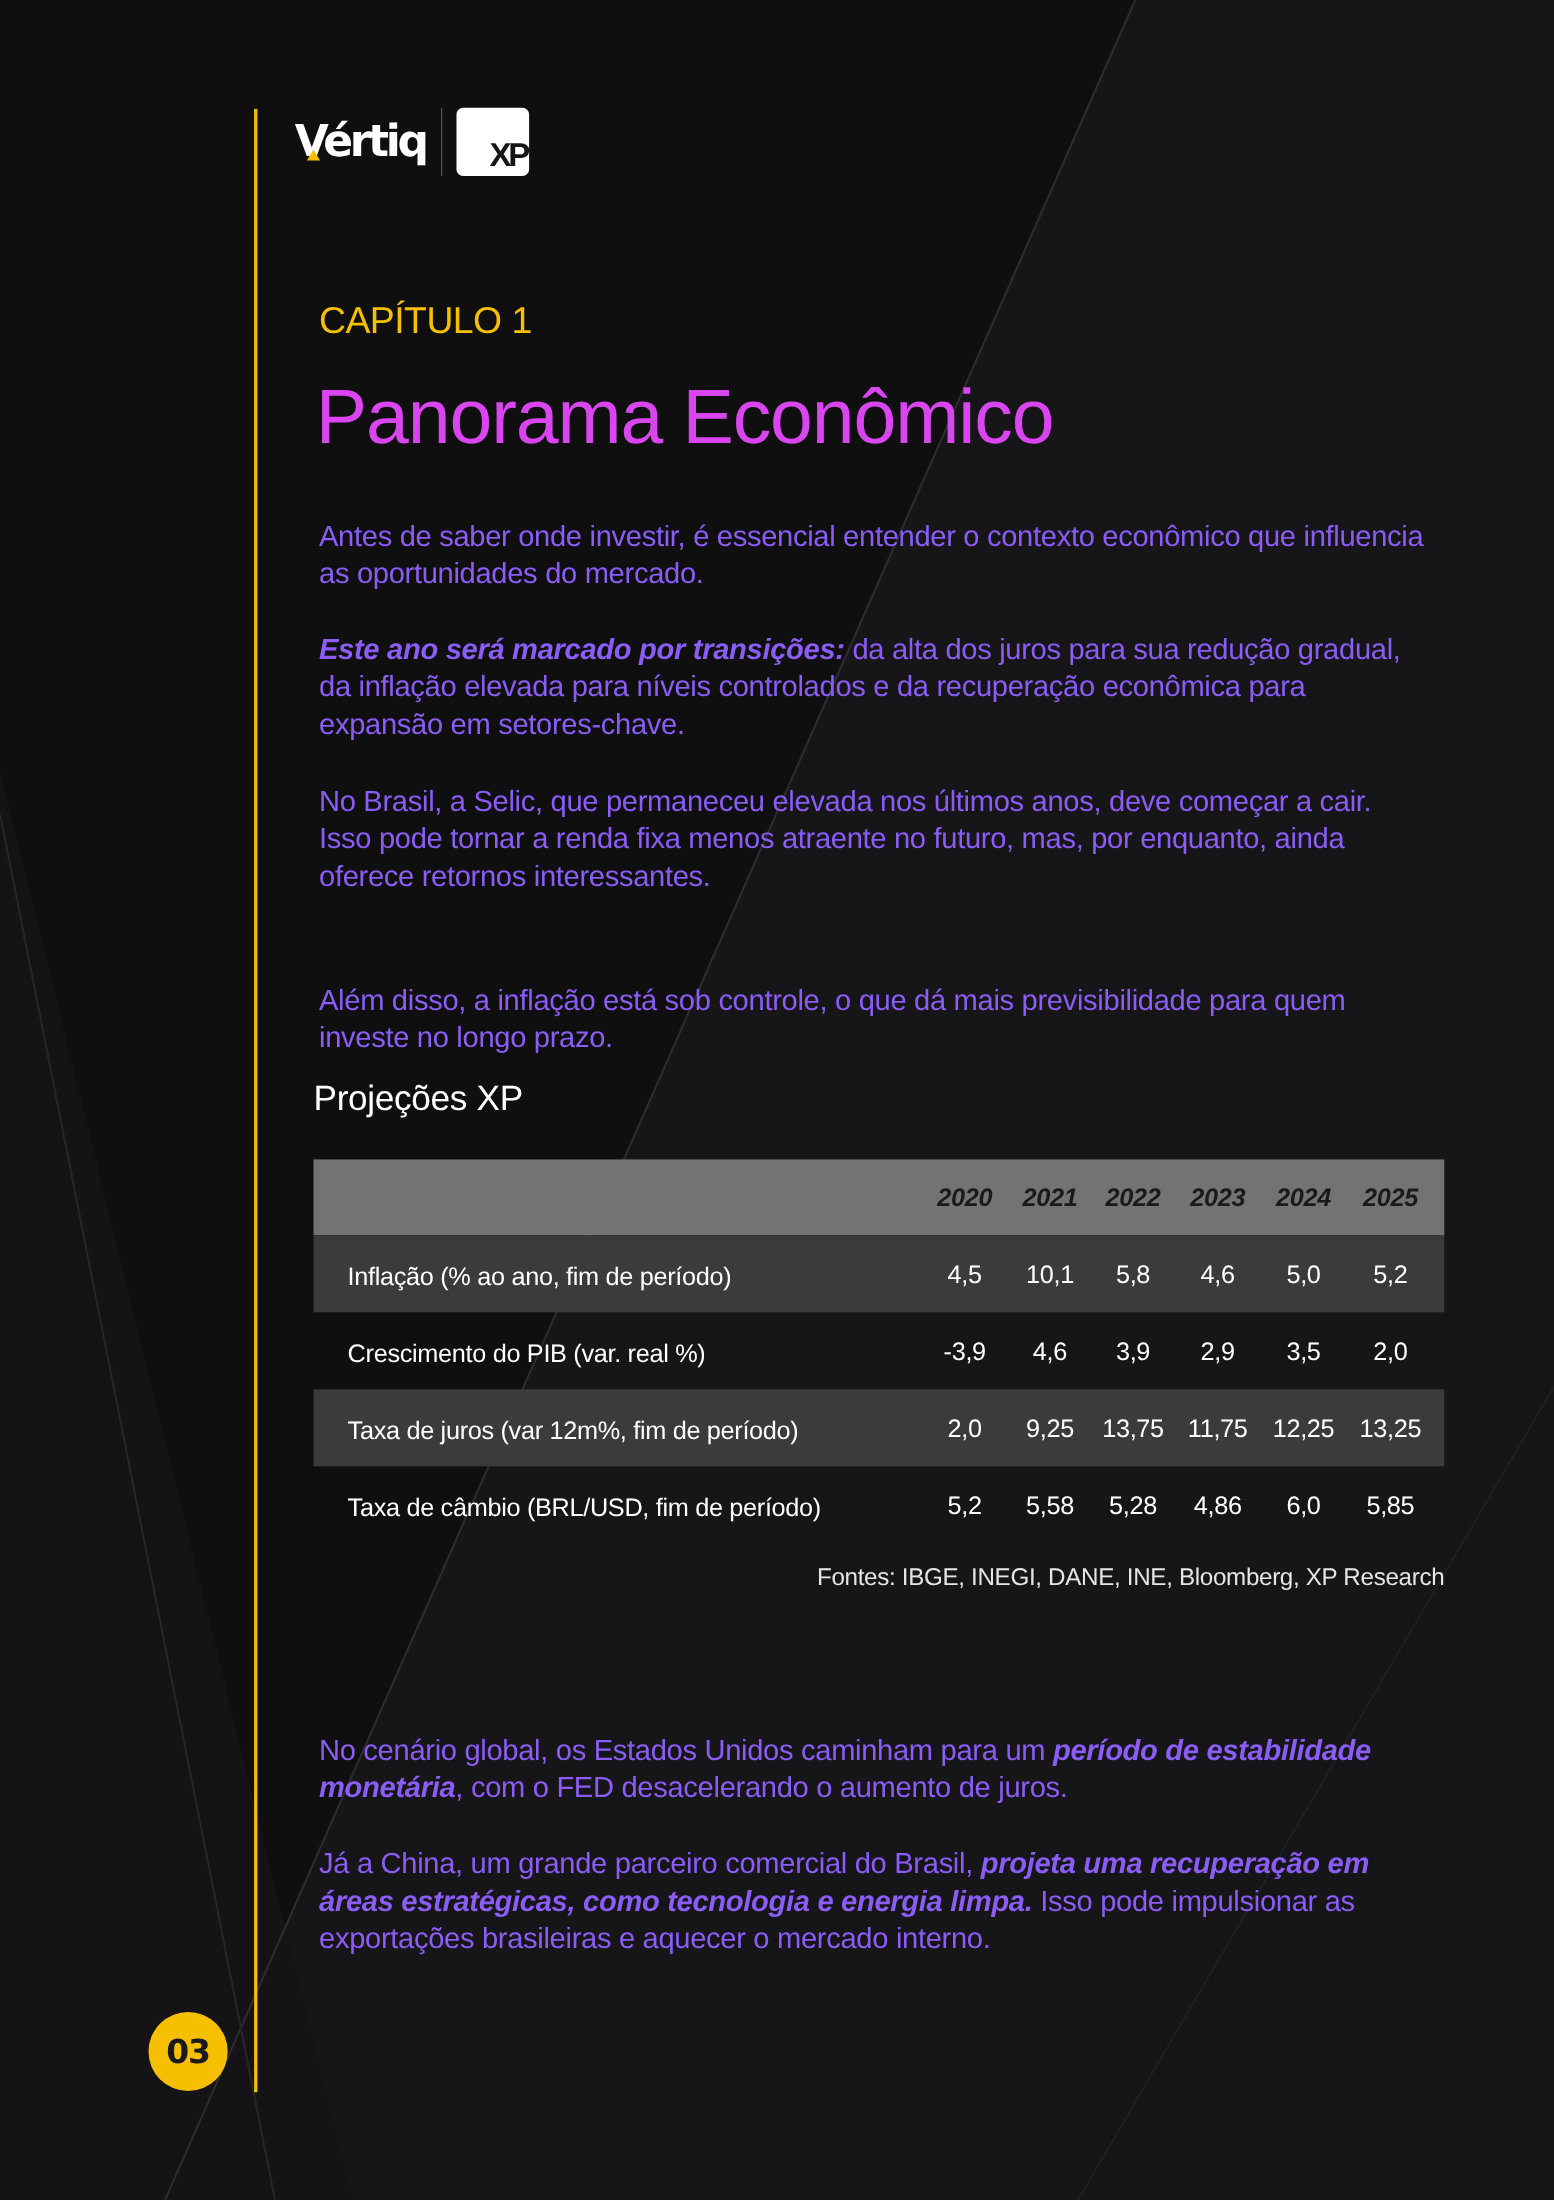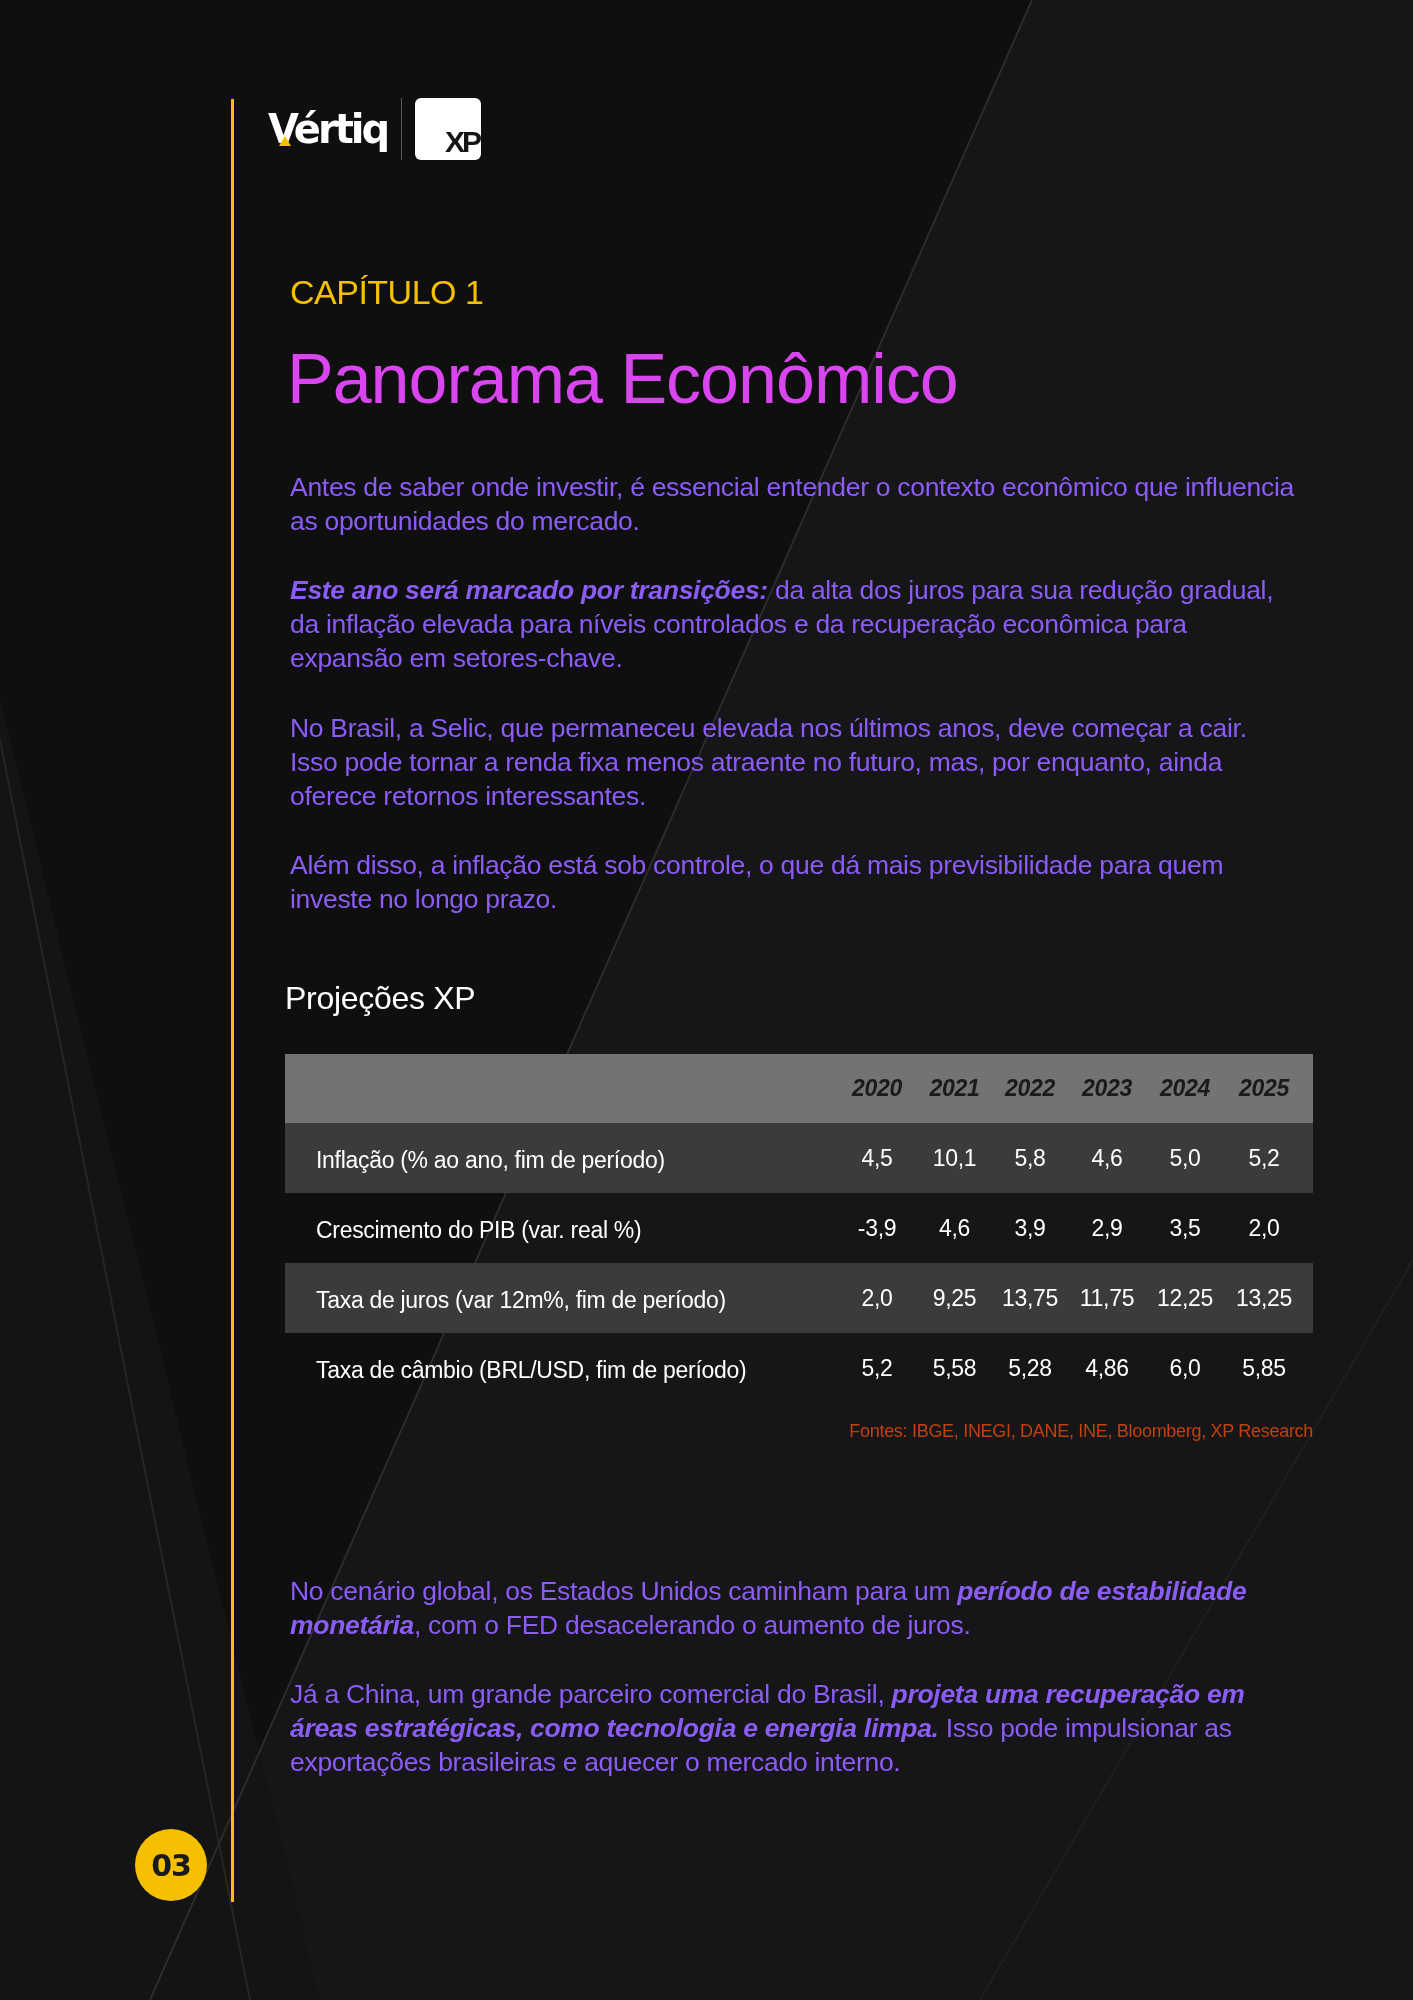--- a/index.html
+++ b/index.html
@@ -65,21 +65,21 @@
   .cell { text-align: center; font-size: 23px; color: #fff; letter-spacing: -0.3px; }
   .c0 { width: 80px; } .c1 { width: 75px; } .c2 { width: 76px; }
   .c3 { width: 78px; } .c4 { width: 78px; } .c5 { width: 80px; margin-right: 9px; }
   .thead .cell { color: #1a1a1a; font-weight: bold; font-style: italic; font-size: 23px; }
   .group-row { height: 71px; }
   .group-row .cell-label { font-weight: bold; font-style: italic; font-size: 22px; padding-top: 6px; }
   .data-row { height: 70px; }
   .data-row.shaded { background: #3b3a3c; }
   .data-row .cell-label { padding-top: 4px; }
   .source {
-    text-align: right; font-size: 18px; color: #c2410c; margin-top: 18px; letter-spacing: -0.3px;
+    text-align: right; font-size: 22px; color: #e5e5e5; margin-top: 18px; letter-spacing: -0.3px;
   }
 
   .page-badge {
     position: absolute; left: 135px; top: 1829px; width: 72px; height: 72px; border-radius: 50%;
     background: #f6c000; display: flex; align-items: center; justify-content: center;
     font-family: "DejaVu Sans", sans-serif; font-weight: bold; font-size: 30px; color: #1a1a1a;
     letter-spacing: -1px;
   }
 </style>
 </head>
@@ -109,21 +109,21 @@
       <span>XP</span>
     </div>
   </div>
 
   <div class="chapter">CAPÍTULO 1</div>
   <div class="title">Panorama Econômico</div>
 
   <p class="para" style="top:470px;margin:0;">Antes de saber onde investir, é essencial entender o contexto econômico que influencia as oportunidades do mercado.</p>
   <p class="para" style="top:573px;margin:0;"><b><i>Este ano será marcado por transições:</i></b><span> da alta dos juros para sua redução gradual, da inflação elevada para níveis controlados e da recuperação econômica para expansão em setores-chave.</span></p>
   <p class="para" style="top:711px;margin:0;">No Brasil, a Selic, que permaneceu elevada nos últimos anos, deve começar a cair. Isso pode tornar a renda fixa menos atraente no futuro, mas, por enquanto, ainda oferece retornos interessantes.</p>
-  <p class="para" style="top:848px;margin:0;">Além disso, a inflação está sob controle, o que dá mais previsibilidade para quem investe no longo prazo.</p>
+  <p class="para" style="top:892px;margin:0;">Além disso, a inflação está sob controle, o que dá mais previsibilidade para quem investe no longo prazo.</p>
 
   <div class="section-title">Projeções XP</div>
 
   <div class="table">
     <div class="thead">
       <div class="cell-label"></div>
       <div class="cell c0">2020</div>
       <div class="cell c1">2021</div>
       <div class="cell c2">2022</div>
       <div class="cell c3">2023</div>

